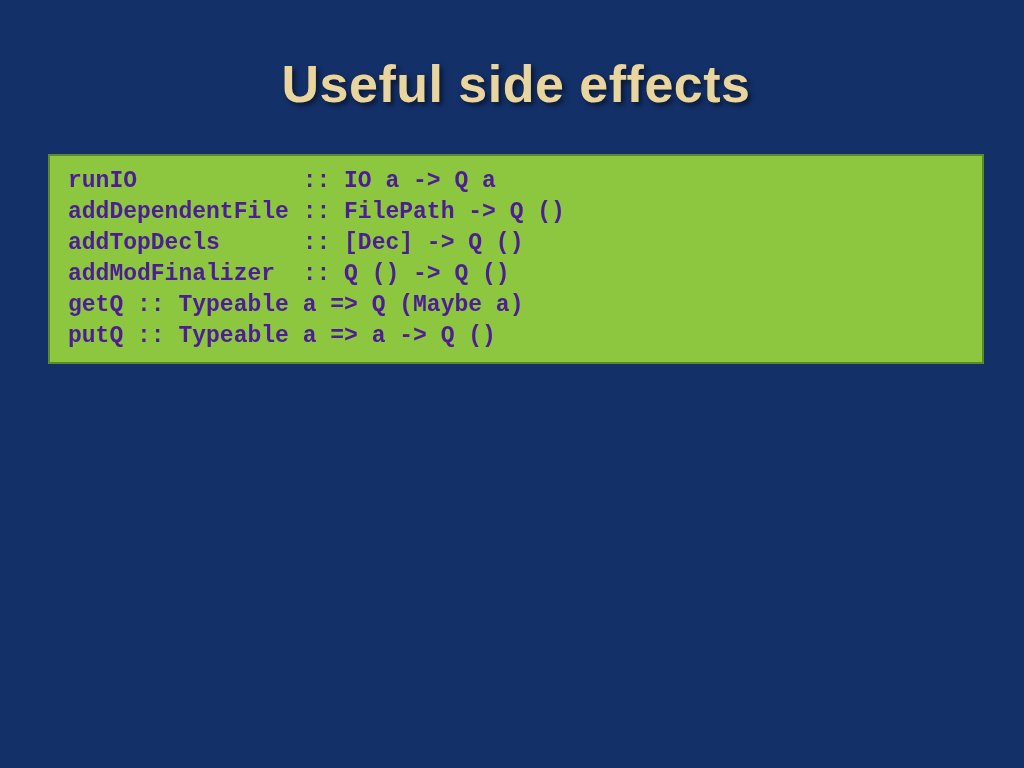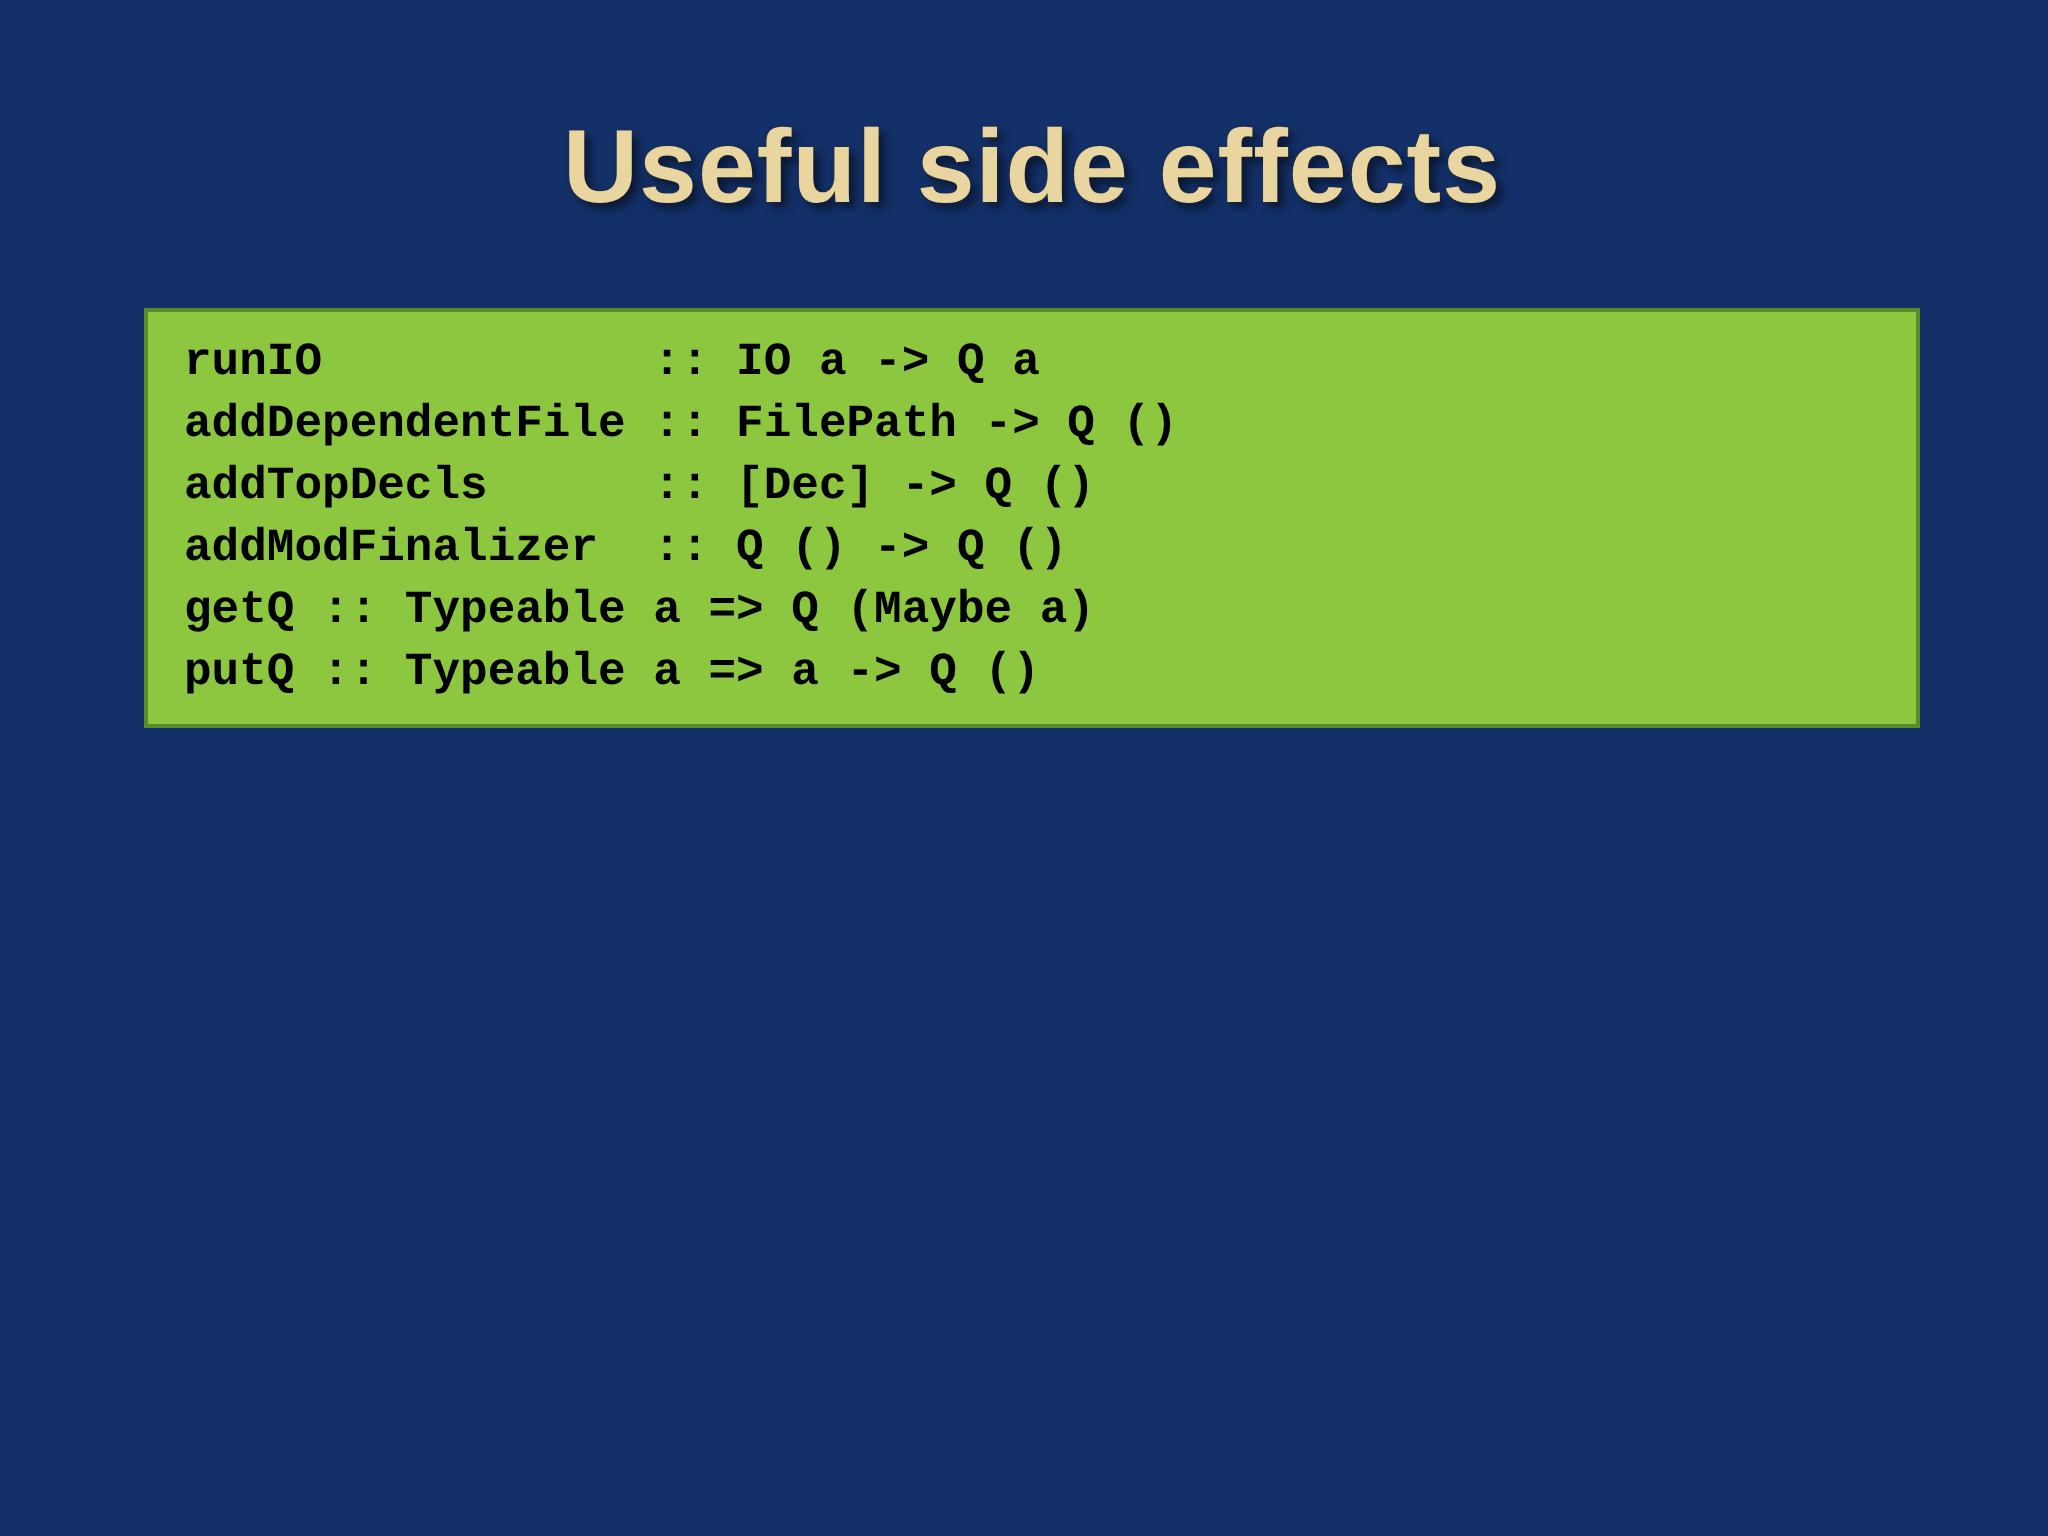--- a/index.html
+++ b/index.html
@@ -22,28 +22,28 @@
     .title {
       text-align: center;
       font-size: 52px;
       font-weight: 600;
       color: #e8d5a0;
       text-shadow: 3px 3px 5px rgba(0,0,0,0.5), 0 0 1px rgba(80,60,20,0.8);
       margin-bottom: 36px;
       letter-spacing: 0.5px;
     }
     .code-block {
-      margin: 0 60px;
+      margin: 0 36px;
       background: #8dc63f;
       border: 2px solid #5a8a2a;
       padding: 10px 14px;
       font-family: "Courier New", Courier, monospace;
       font-size: 23px;
       font-weight: bold;
-      color: #000000;
+      color: #4c1d95;
       line-height: 1.35;
       white-space: pre;
     }
   </style>
 </head>
 <body>
 
 <div class="slide">
   <h1 class="title">Useful side effects</h1>
   <div class="code-block"><span>runIO            :: IO a -&gt; Q a</span>

